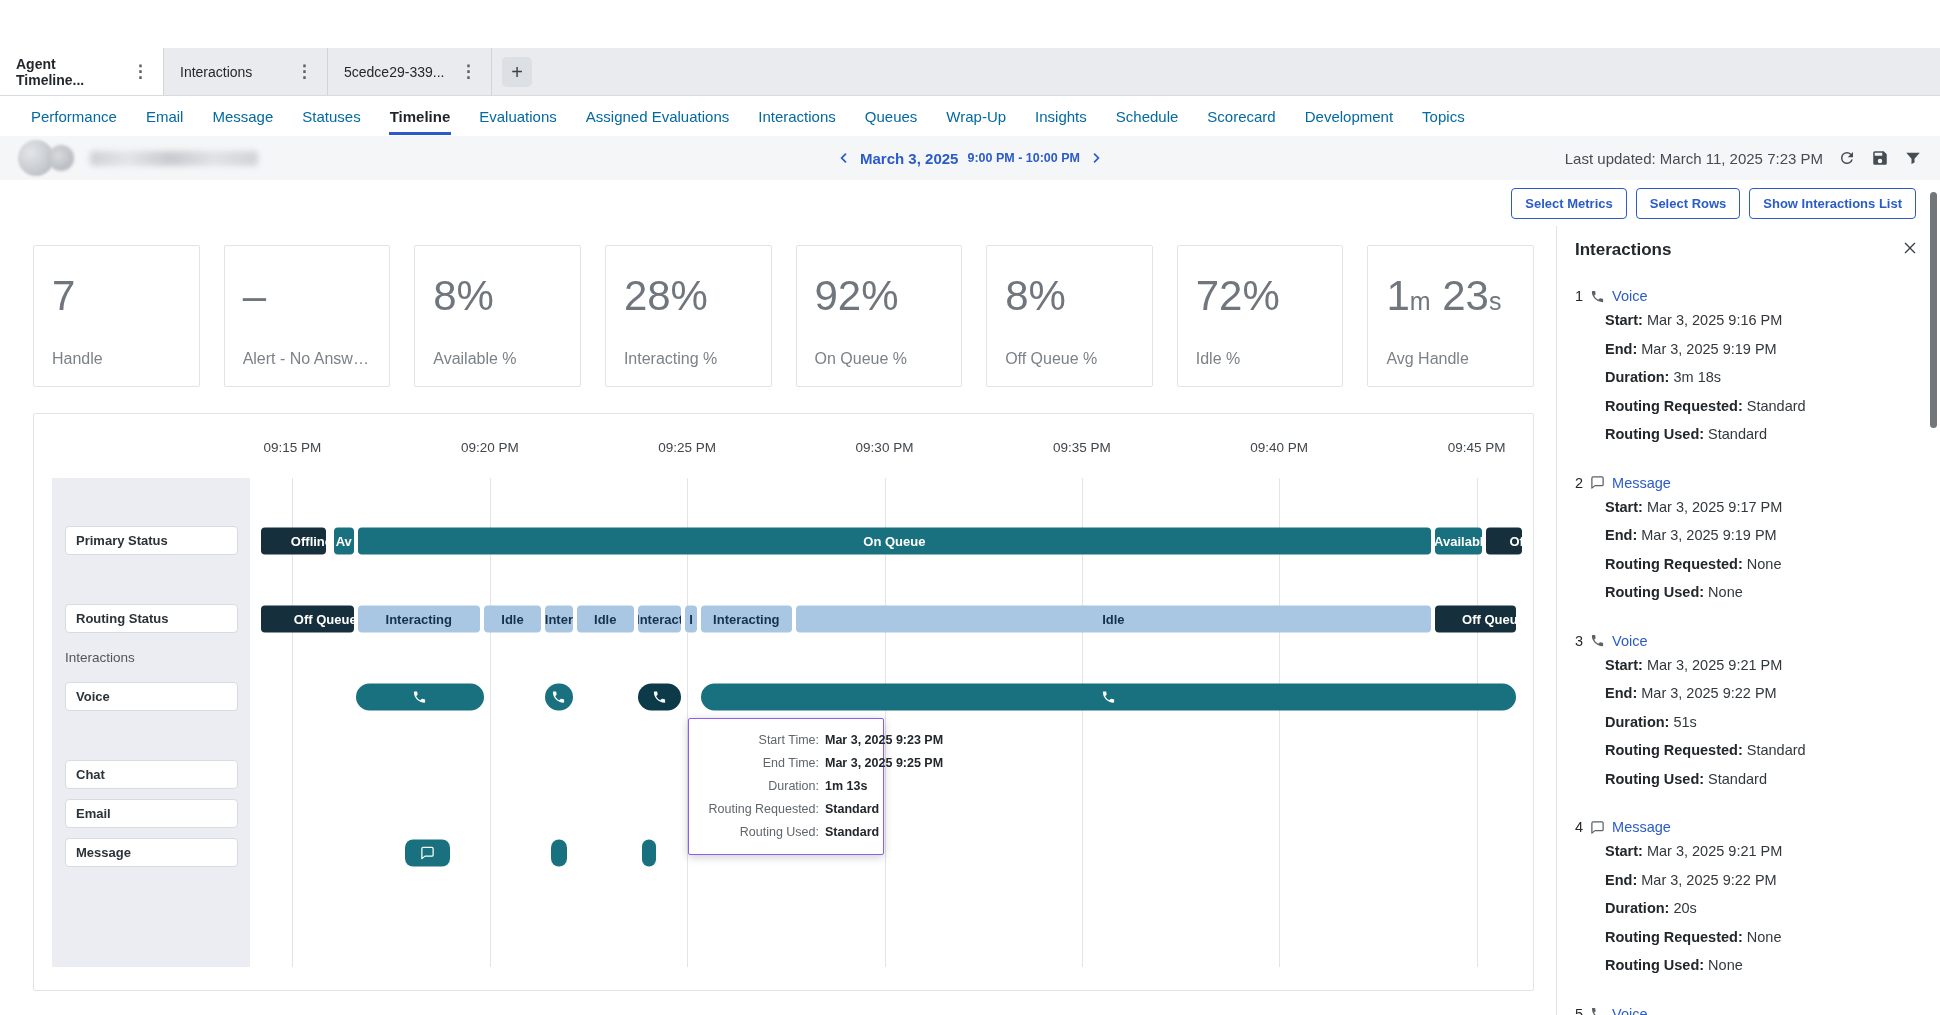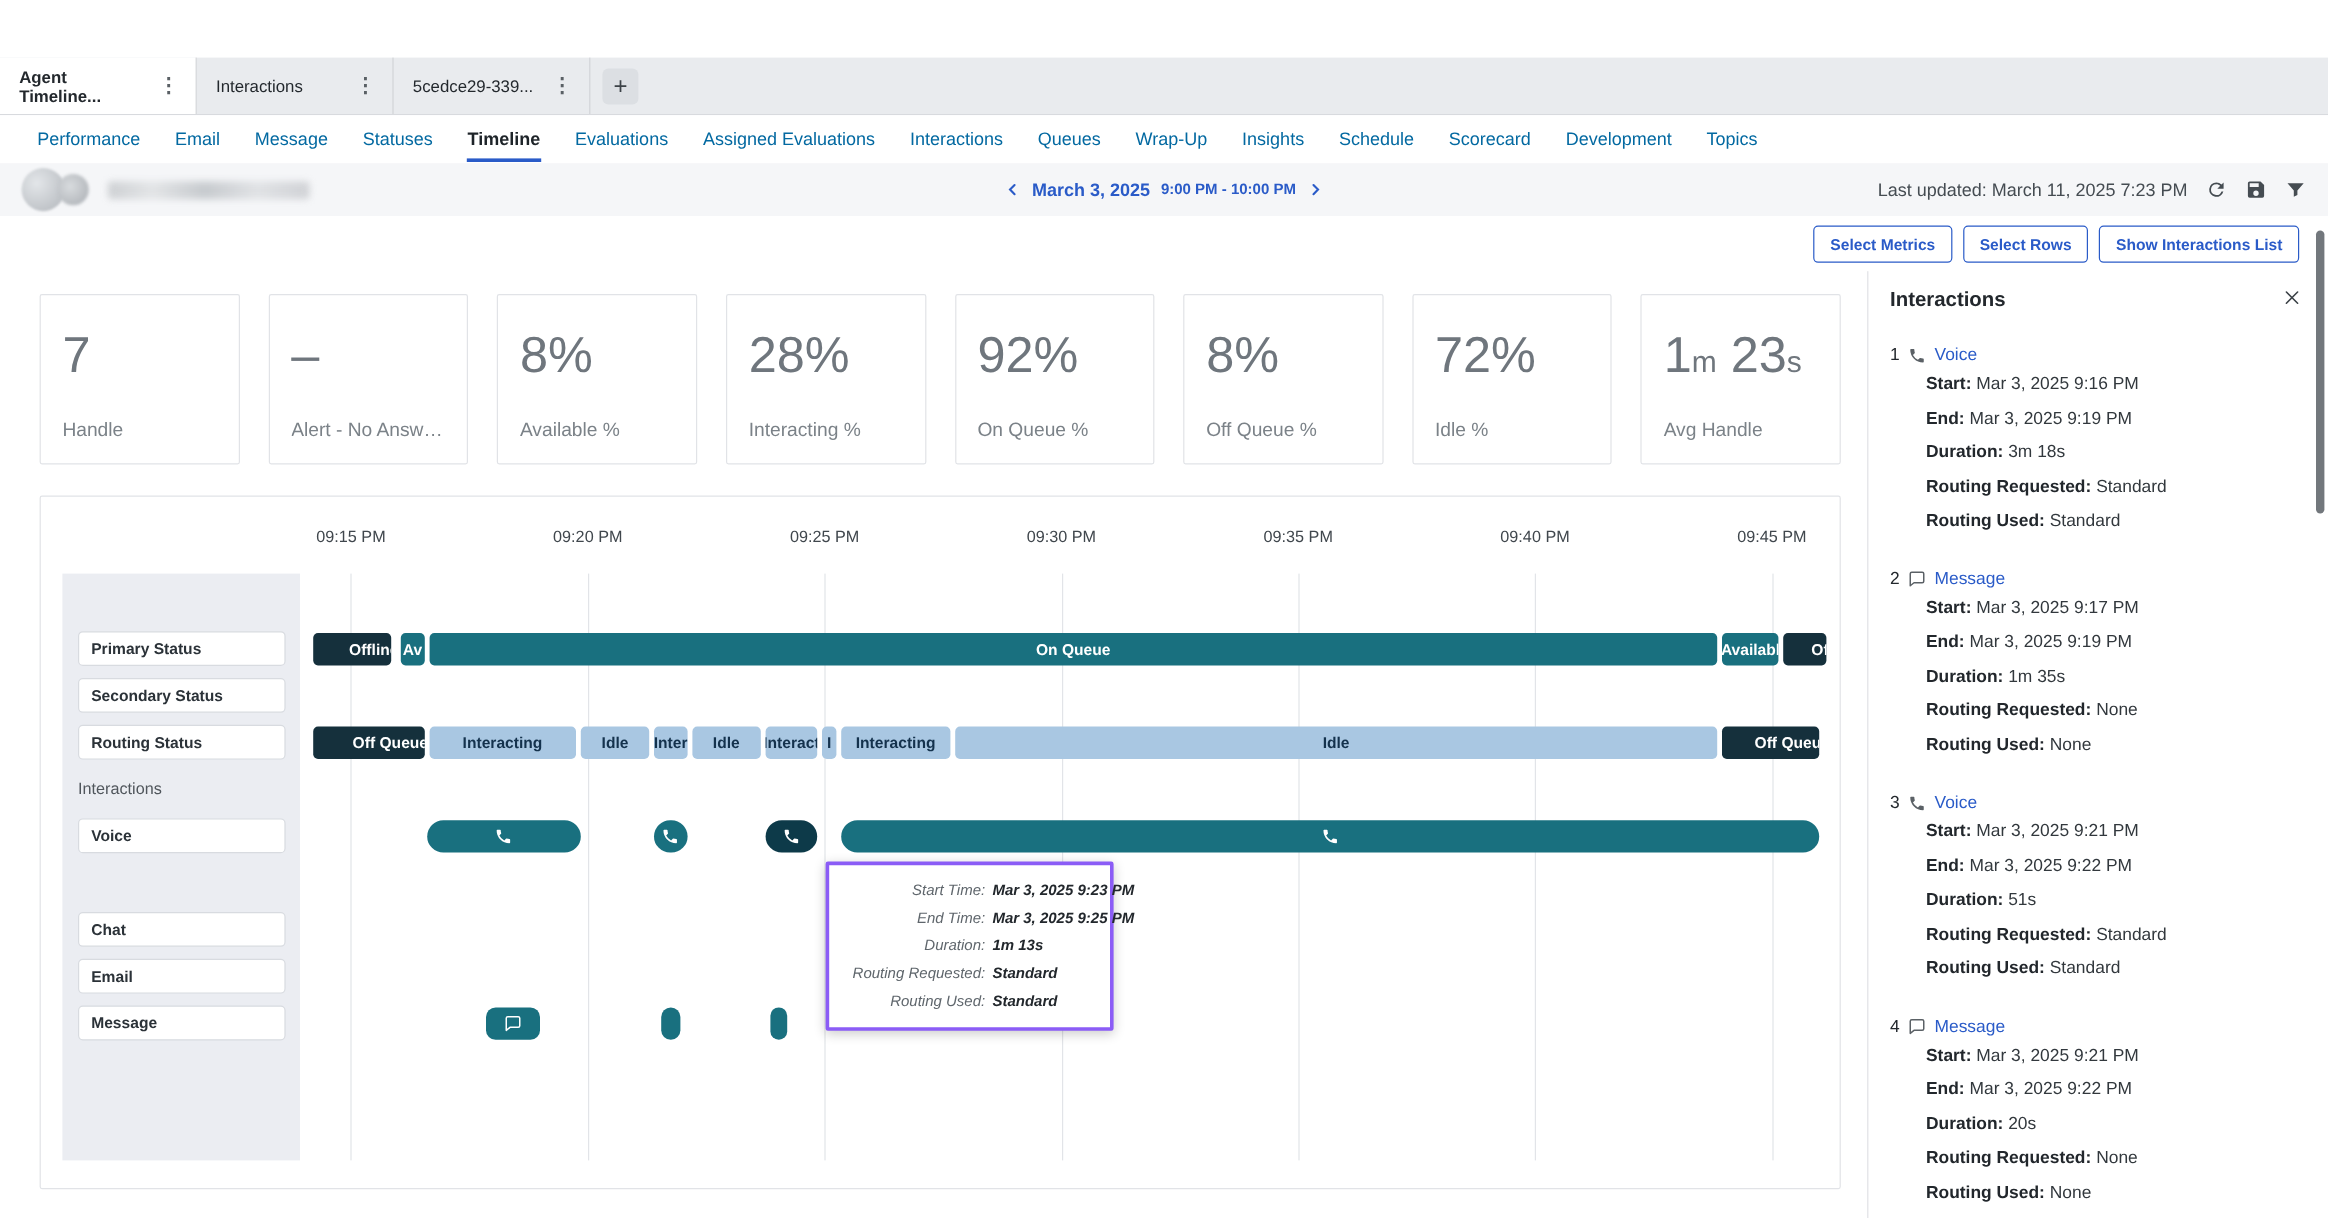--- a/index.html
+++ b/index.html
@@ -66,21 +66,21 @@
   .bar.dark { background:#15303c; color:#fff;padding-left:36px; }
   .bar.teal { background:#19707f; color:#fff; }
   .bar.selected { background:#0d3a49; color:#fff; }
   .bar.light { background:#a9c7e2; color:#14324d; }
   .bar.pill { border-radius:14px; }
   .bar.chip { border-radius:8px; }
   .baricon { display:inline-flex; }
   .baricon svg { display:block; }
 
   
-  .tl-tooltip { position:absolute; left:654px; top:304px; width:240px; background:#fff; border:3px solid #8b5cf6; border-radius:2px; box-shadow:0 2px 10px rgba(0,0,0,.2); padding:10px 12px; z-index:6;font-style:italic; }
+  .tl-tooltip { position:absolute; left:654px; top:304px; width:196px; background:#fff; border:1px solid #8b5cf6; border-radius:2px; box-shadow:0 2px 10px rgba(0,0,0,.2); padding:10px 12px; z-index:6; }
   .ttrow { display:flex; line-height:23px; font-size:12.5px; }
   .ttl { width:118px; text-align:right; color:#5f666c; margin-right:6px; flex:none; }
   .ttv { font-weight:bold; color:#22272c; white-space:nowrap; }
 
   
   .ipanel { width:384px; flex:none; border-left:1px solid #e0e2e5; padding:12px 0 0 18px; position:relative; overflow:hidden; }
   .ipanel-head { height:24px; display:flex; align-items:center; }
   .ipanel-title { font-size:17px; font-weight:bold; color:#23282d; }
   .iclose { position:absolute; right:22px; top:14px; color:#3c4247; cursor:pointer; display:inline-flex; }
   .iitem { margin-top:24px; }
@@ -247,23 +247,20 @@
             </div>
             <div class="track">
               <div class="bar dark" style="left:0.6249999999999978%;width:5.156250000000002%">Offline</div>
               <div class="bar teal" style="left:6.406250000000002%;width:1.5625%">Av</div>
               <div class="bar teal" style="left:8.281249999999996%;width:85%">On Queue</div>
               <div class="bar teal" style="left:93.59375000000001%;width:3.749999999999986%">Availabl</div>
               <div class="bar dark" style="left:97.65625%;width:2.34375%">Offli</div>
             </div>
           </div>
           <div class="trow">
-            <div class="tlabelcell">
-              <div class="tlabel">Secondary Status</div>
-            </div>
             <div class="track"></div>
           </div>
           <div class="trow">
             <div class="tlabelcell">
               <div class="tlabel">Routing Status</div>
             </div>
             <div class="track">
               <div class="bar dark" style="left:0.6249999999999978%;width:7.3437500000000036%">Off Queue</div>
               <div class="bar light" style="left:8.281249999999996%;width:9.687500000000004%">Interacting</div>
               <div class="bar light" style="left:18.281250000000004%;width:4.53125%">Idle</div>
@@ -420,23 +417,20 @@
             </span>
        <span class="itype">Message</span>
      </div>
      <div class="iline">
           <span class="ilbl">Start:</span> <span>Mar 3, 2025 9:17 PM</span>
         </div>
           <div class="iline">
           <span class="ilbl">End:</span> <span>Mar 3, 2025 9:19 PM</span>
         </div>
           <div class="iline">
-          <span class="ilbl">Duration:</span> <span>1m 35s</span>
-        </div>
-          <div class="iline">
           <span class="ilbl">Routing Requested:</span> <span>None</span>
         </div>
           <div class="iline">
           <span class="ilbl">Routing Used:</span> <span>None</span>
         </div>
    </div>
         <div class="iitem">
      <div class="ihead">
        <span class="inum">3</span>
        <span class="iic">

